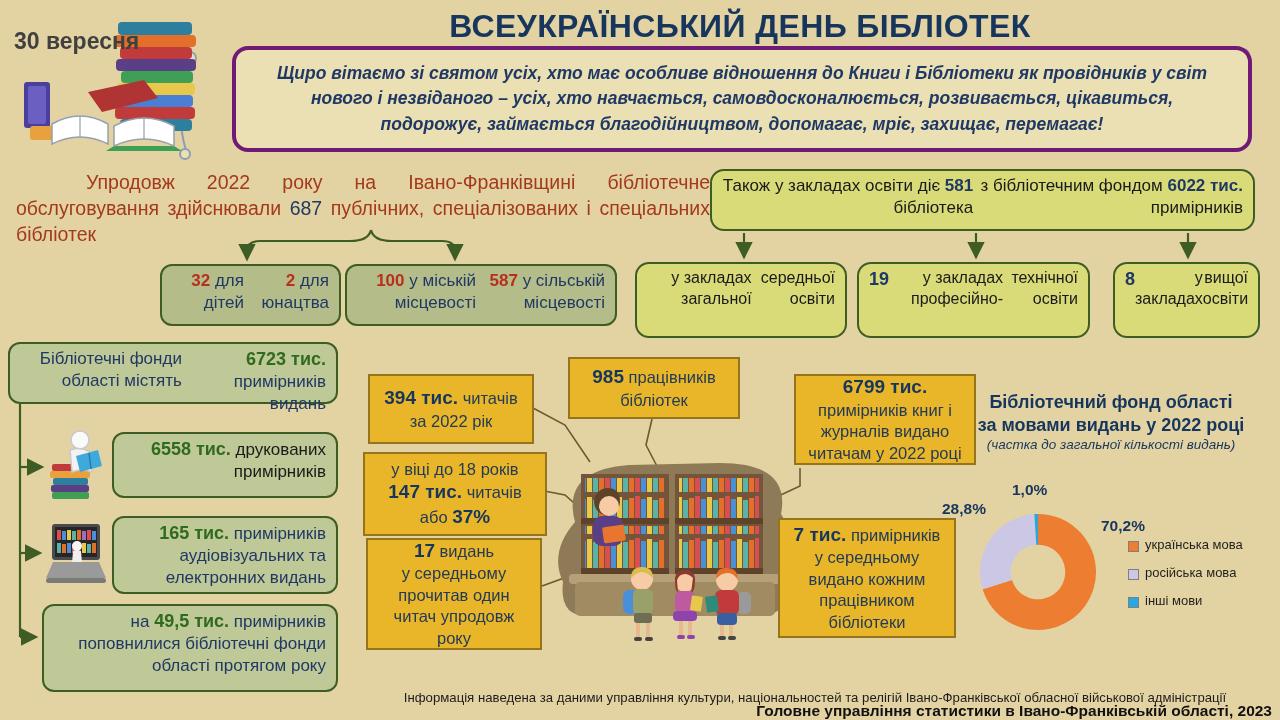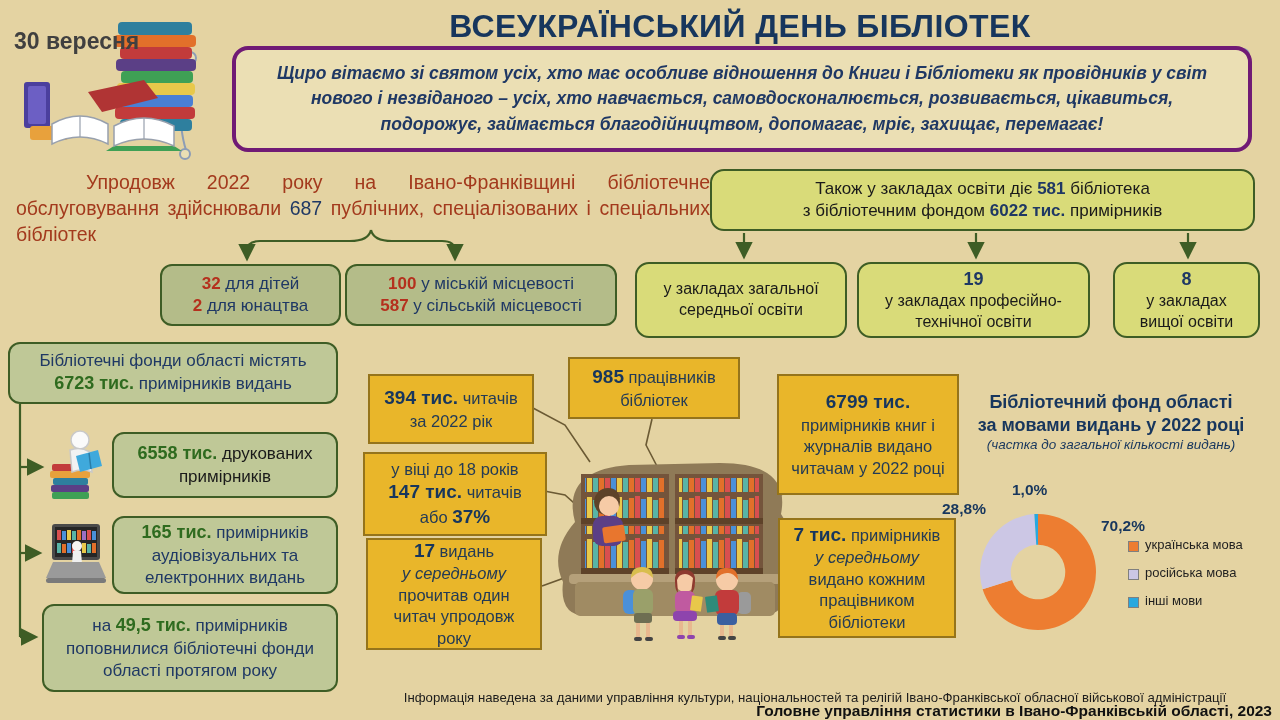--- a/index.html
+++ b/index.html
@@ -1,40 +1,40 @@
 <!DOCTYPE html>
 <html><head>
 <meta charset="utf-8">
 <style>
   *{margin:0;padding:0;box-sizing:border-box}
   html,body{background:#cfc49b}
   body{font-family:"Liberation Sans","DejaVu Sans",sans-serif}
   .stage{position:relative;width:1280px;height:720px;background:#E4D3A2;overflow:hidden;margin:0 auto}
   .abs{position:absolute}
   .b{font-weight:bold}
-  .i{font-style:italic}
+  .i{}
   .navy{color:#1F3864}
   .red{color:#B5301D}
   .grn{color:#2F6B1F}
   .blk{color:#1a1a1a}
 
   .date{position:absolute;left:14px;top:28px;font-size:23px;font-weight:bold;color:#404040;z-index:3}
   .title{position:absolute;left:230px;top:8px;width:1020px;text-align:center;z-index:2}
   .title span{font-size:32px;font-weight:bold;color:#17365D;border-bottom:3px solid #17365D;padding-bottom:18px;letter-spacing:.4px}
 
   .greeting{position:absolute;left:232px;top:46px;width:1020px;height:106px;background:#EBDFB4;
     border:4px solid #701a75;border-radius:16px;display:flex;align-items:center;justify-content:center;
     padding:6px 26px;z-index:2}
   .greeting-text{font-size:17.5px;font-weight:bold;font-style:italic;color:#1F3864;text-align:center;line-height:1.45}
 
   .intro{position:absolute;left:16px;top:170px;width:694px;font-size:19.5px;font-weight:normal;color:#A33A1D;
     text-align:justify;text-indent:70px;line-height:1.33;z-index:2}
 
-  .box{position:absolute;border:2px solid #3E5D25;display:flex;flex-direction:column;justify-content:center;
-    text-align:center;padding:4px 10px;font-size:17px;line-height:1.3;z-index:2;border-radius:12px}
+  .box{position:absolute;border:2px solid #3E5D25;display:flex;flex-direction:row;justify-content:center;
+    text-align:right;padding:4px 10px;font-size:17px;line-height:1.3;z-index:2;border-radius:12px}
   .olive{background:#B4BC89}
   .sage{background:#BFC897}
   .lime{background:#D9DB79;border-radius:14px}
   .box .bignum{font-size:18px;font-weight:bold}
 
   .gold{position:absolute;background:#E9B62A;border:2px solid #95741B;display:flex;flex-direction:column;
     justify-content:center;text-align:center;padding:4px 8px;font-size:16.5px;line-height:1.3;color:#243B55;z-index:2}
   .gold .num{color:#17365D;font-weight:bold;font-size:19px}
 
   .chart-title{position:absolute;left:950px;top:391px;width:322px;text-align:center;color:#17365D;z-index:2}
@@ -237,21 +237,21 @@
     <div><span class="num">147 тис.</span><span> читачів</span></div>
     <div><span>або </span><span class="num">37%</span></div>
   </div>
 
   <div class="gold" style="left:366px;top:538px;width:176px;height:112px">
     <div><span class="num">17</span><span> видань</span></div>
     <div class="i">у середньому</div>
     <div>прочитав один читач упродовж року</div>
   </div>
 
-  <div class="gold" style="left:777px;top:374px;width:182px;height:121px">
+  <div class="gold" style="left:794px;top:374px;width:182px;height:91px">
     <div class="num">6799 тис.</div>
     <div>примірників книг і журналів видано читачам у 2022 році</div>
   </div>
 
   <div class="gold" style="left:778px;top:518px;width:178px;height:120px">
     <div><span class="num">7 тис.</span><span> примірників</span></div>
     <div class="i">у середньому</div>
     <div>видано кожним працівником бібліотеки</div>
   </div>
 

